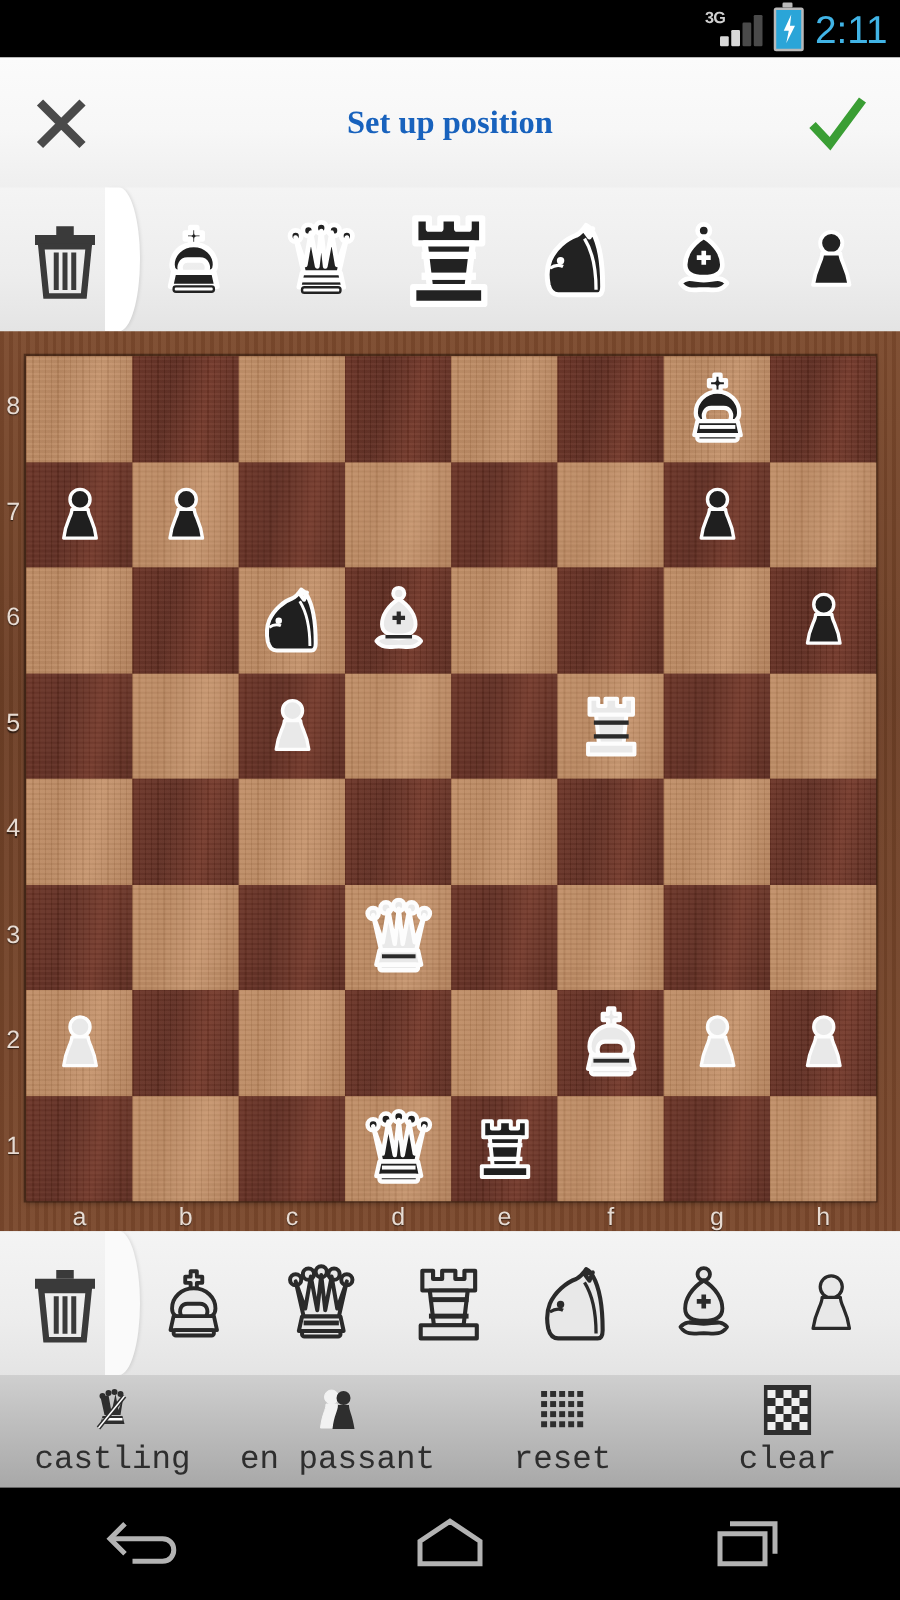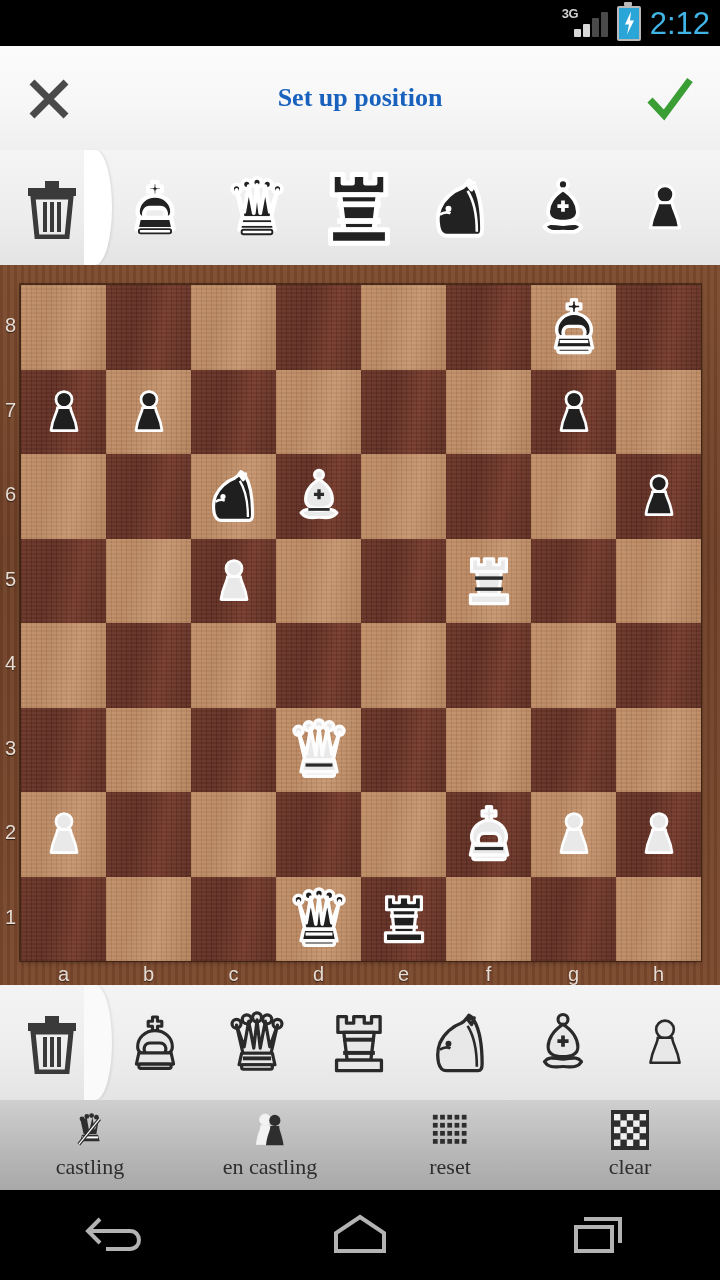--- a/index.html
+++ b/index.html
@@ -67,21 +67,21 @@
             font-family:"Liberation Sans",sans-serif;text-shadow:0 1px 1px rgba(0,0,0,.6);}
   .file-lbl{position:absolute;top:697px;height:24px;line-height:24px;text-align:center;color:#e7dbd2;font-size:20px;
             font-family:"Liberation Sans",sans-serif;text-shadow:0 1px 1px rgba(0,0,0,.6);}
 
   
   .toolbar{position:absolute;left:0;top:1100px;width:720px;height:90px;
            background:linear-gradient(180deg,#cfcfcf 0%,#bdbdbd 45%,#a8a8a8 100%);
            display:flex;align-items:center;}
   .tb-item{flex:1;height:90px;display:flex;flex-direction:column;align-items:center;justify-content:center;gap:4px;cursor:pointer;}
   .tb-ico{height:40px;display:flex;align-items:center;justify-content:center;}
-  .tb-lbl{font-size:22px;color:#2e2e2e;font-family:Liberation Serif, serif;}
+  .tb-lbl{font-size:26px;color:#2e2e2e;font-family:Liberation Mono, monospace;}
 
   
   .navbar{position:absolute;left:0;top:1190px;width:720px;height:90px;background:#000;display:flex;align-items:center;}
   .nav-btn{flex:1;height:90px;display:flex;align-items:center;justify-content:center;cursor:pointer;}
 </style>
 </head>
 <body>
 
 <div class="screen">
 
@@ -94,21 +94,21 @@
             <span class="bar b2 on"></span>
             <span class="bar b3"></span>
             <span class="bar b4"></span>
         </span>
       </div>
       <div class="batt">
         <svg class="bolt" viewBox="0 0 20 31">
             <path d="M12 4 L6 17 L10 17 L8 27 L15 13 L11 13 Z" fill="#fff"></path>
           </svg>
       </div>
-      <div class="clock">2:12</div>
+      <div class="clock">2:11</div>
     </div>
   </div>
 
   <div class="appbar">
     <div class="close-x">
       <svg viewBox="0 0 46 46" width="46" height="46">
         <path d="M6 6 L40 40 M40 6 L6 40" stroke="#4a4a4a" stroke-width="7" stroke-linecap="butt"></path>
       </svg>
     </div>
     <div class="title">Set up position</div>
@@ -544,21 +544,21 @@
           <g fill="#f2f2f2" stroke="#f2f2f2" stroke-width="2">
             <circle cx="38" cy="24" r="14"></circle>
             <path d="M27 38 C27 50 19 58 16 86 L60 86 C56 58 49 50 49 38 Z"></path>
           </g>
           <g fill="#2e2e2e">
             <circle cx="62" cy="26" r="14"></circle>
             <path d="M51 40 C51 52 43 60 40 88 L84 88 C80 60 73 52 73 40 Z"></path>
           </g>
         </svg>
       </div>
-      <div class="tb-lbl">en castling</div>
+      <div class="tb-lbl">en passant</div>
     </div>
     <div class="tb-item">
       <div class="tb-ico">
         <svg width="38" height="38" viewBox="0 0 40 40" id="reset-grid">
             <rect x="2" y="4" width="5" height="5" fill="#2e2e2e"></rect>
             <rect x="9.6" y="4" width="5" height="5" fill="#2e2e2e"></rect>
             <rect x="17.2" y="4" width="5" height="5" fill="#2e2e2e"></rect>
             <rect x="24.799999999999997" y="4" width="5" height="5" fill="#2e2e2e"></rect>
             <rect x="32.4" y="4" width="5" height="5" fill="#2e2e2e"></rect>
             <rect x="2" y="12.5" width="5" height="5" fill="#2e2e2e"></rect>

